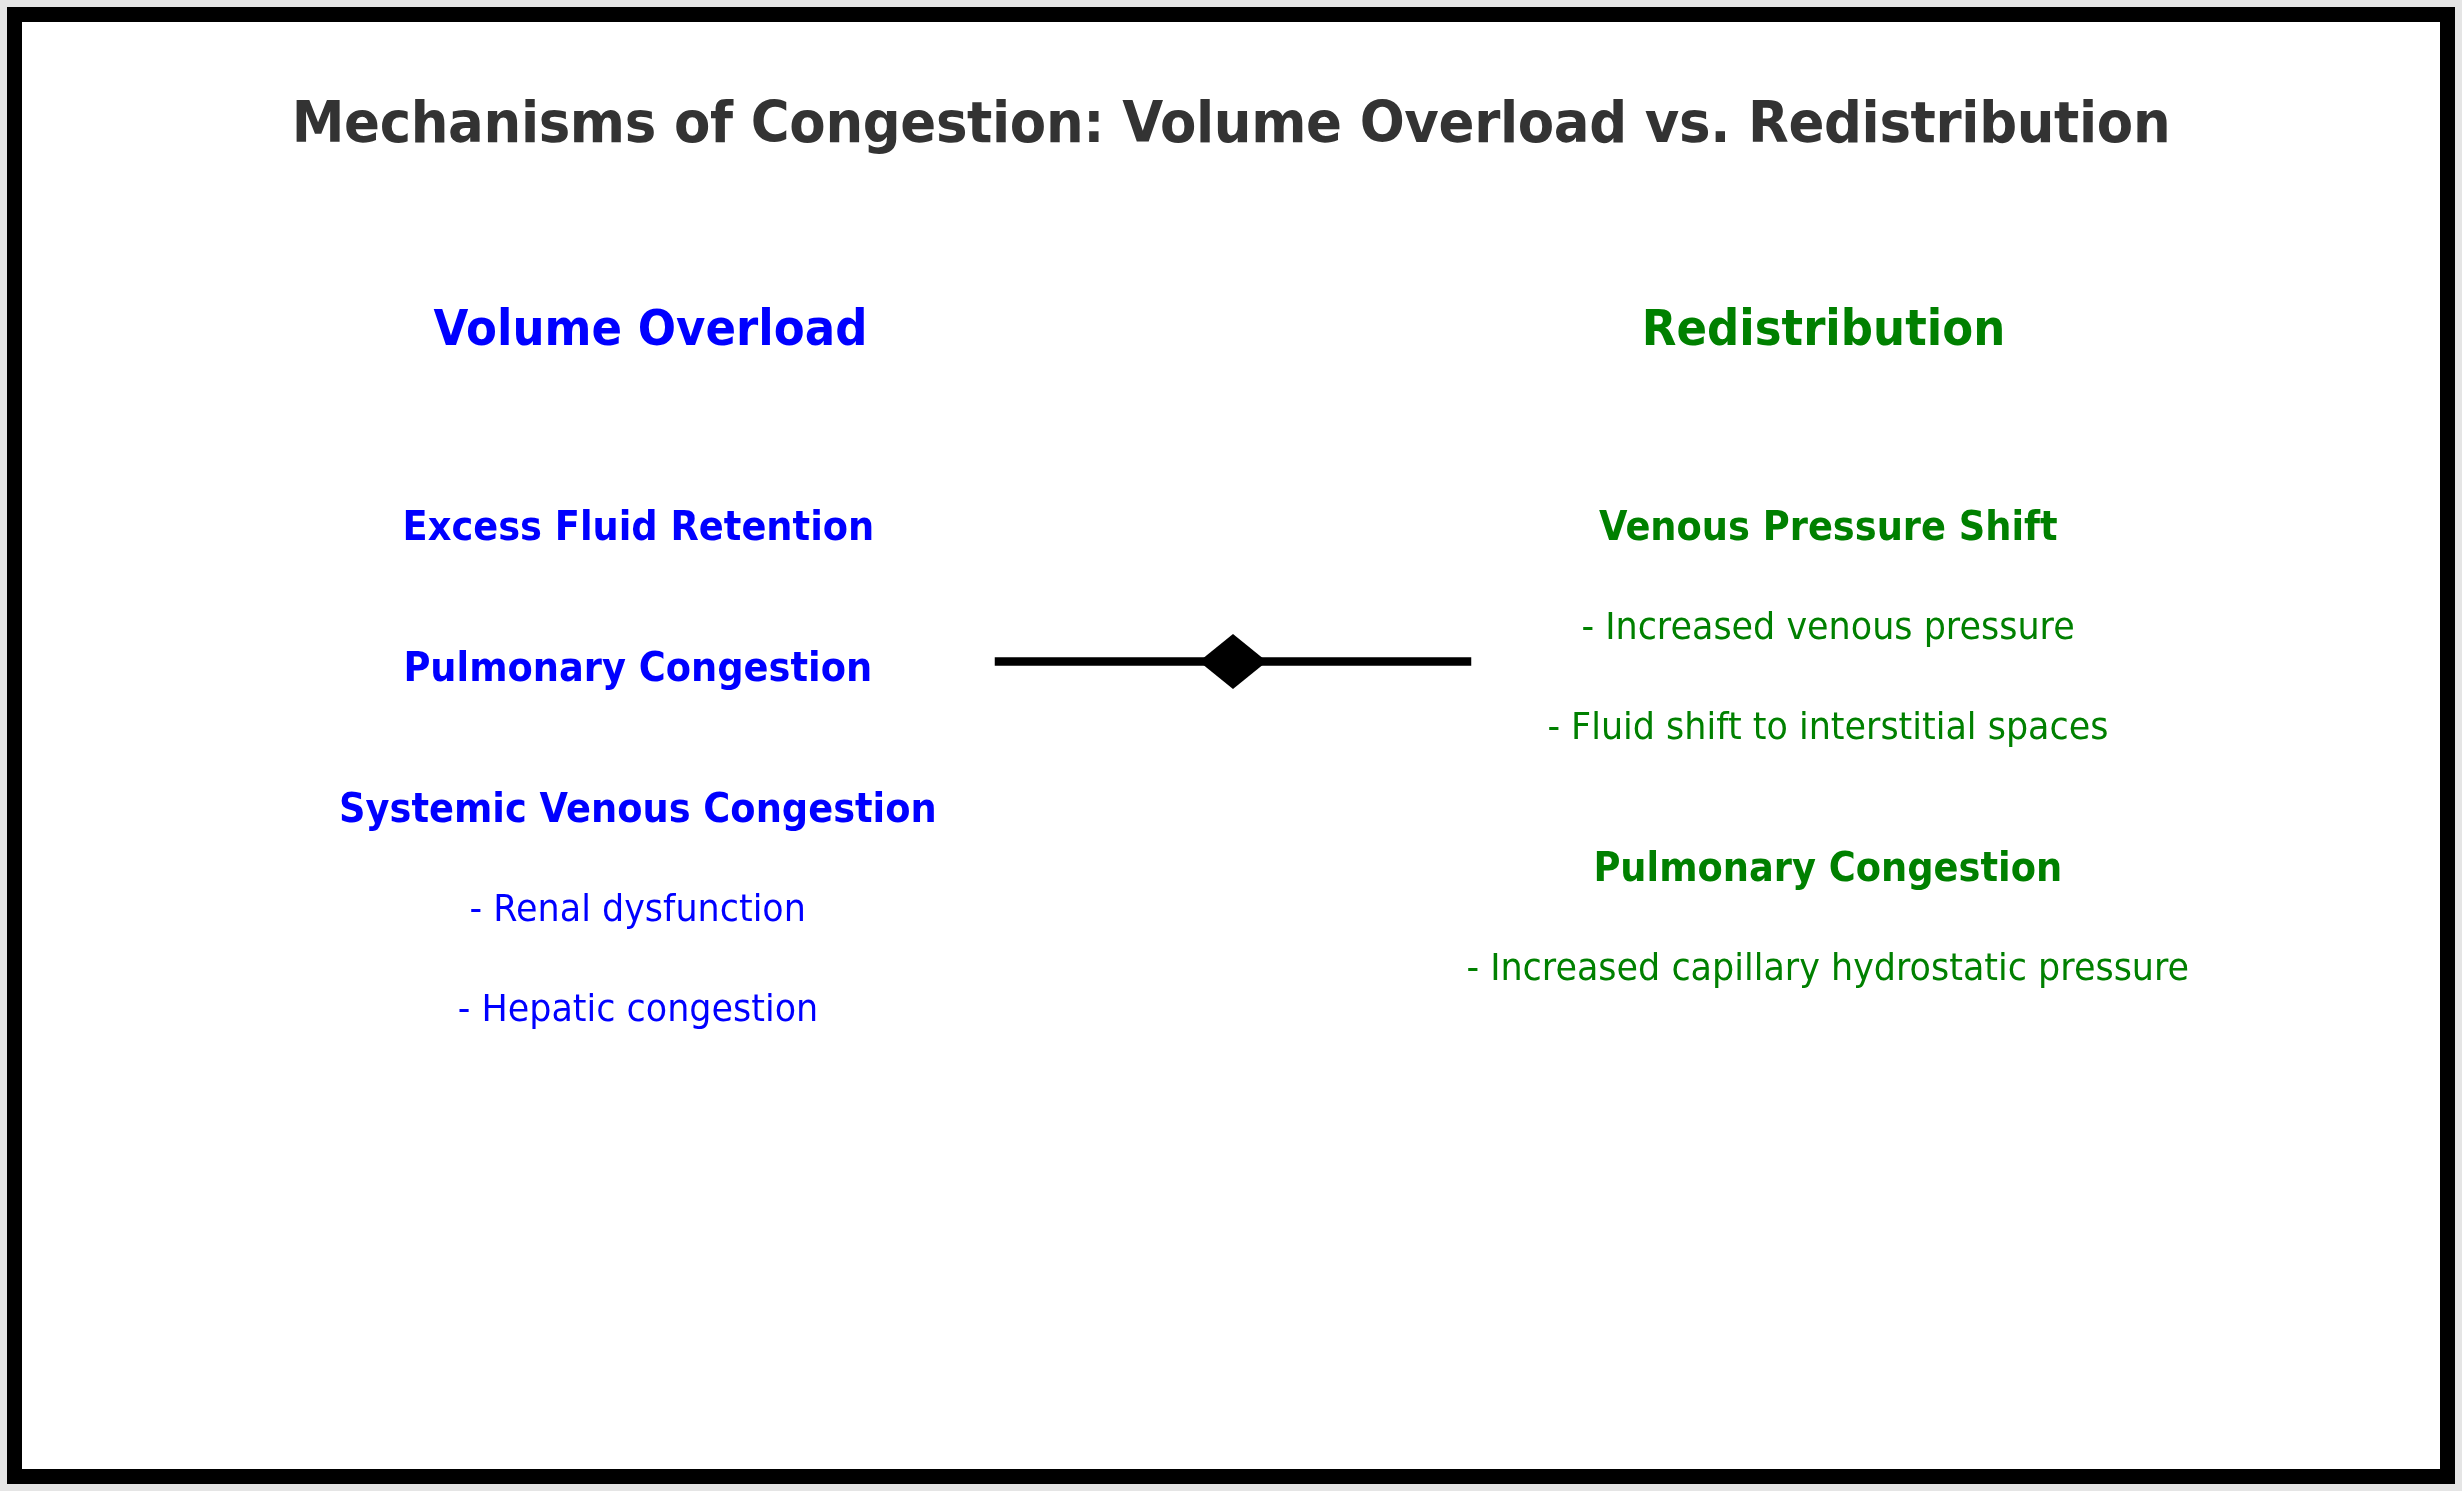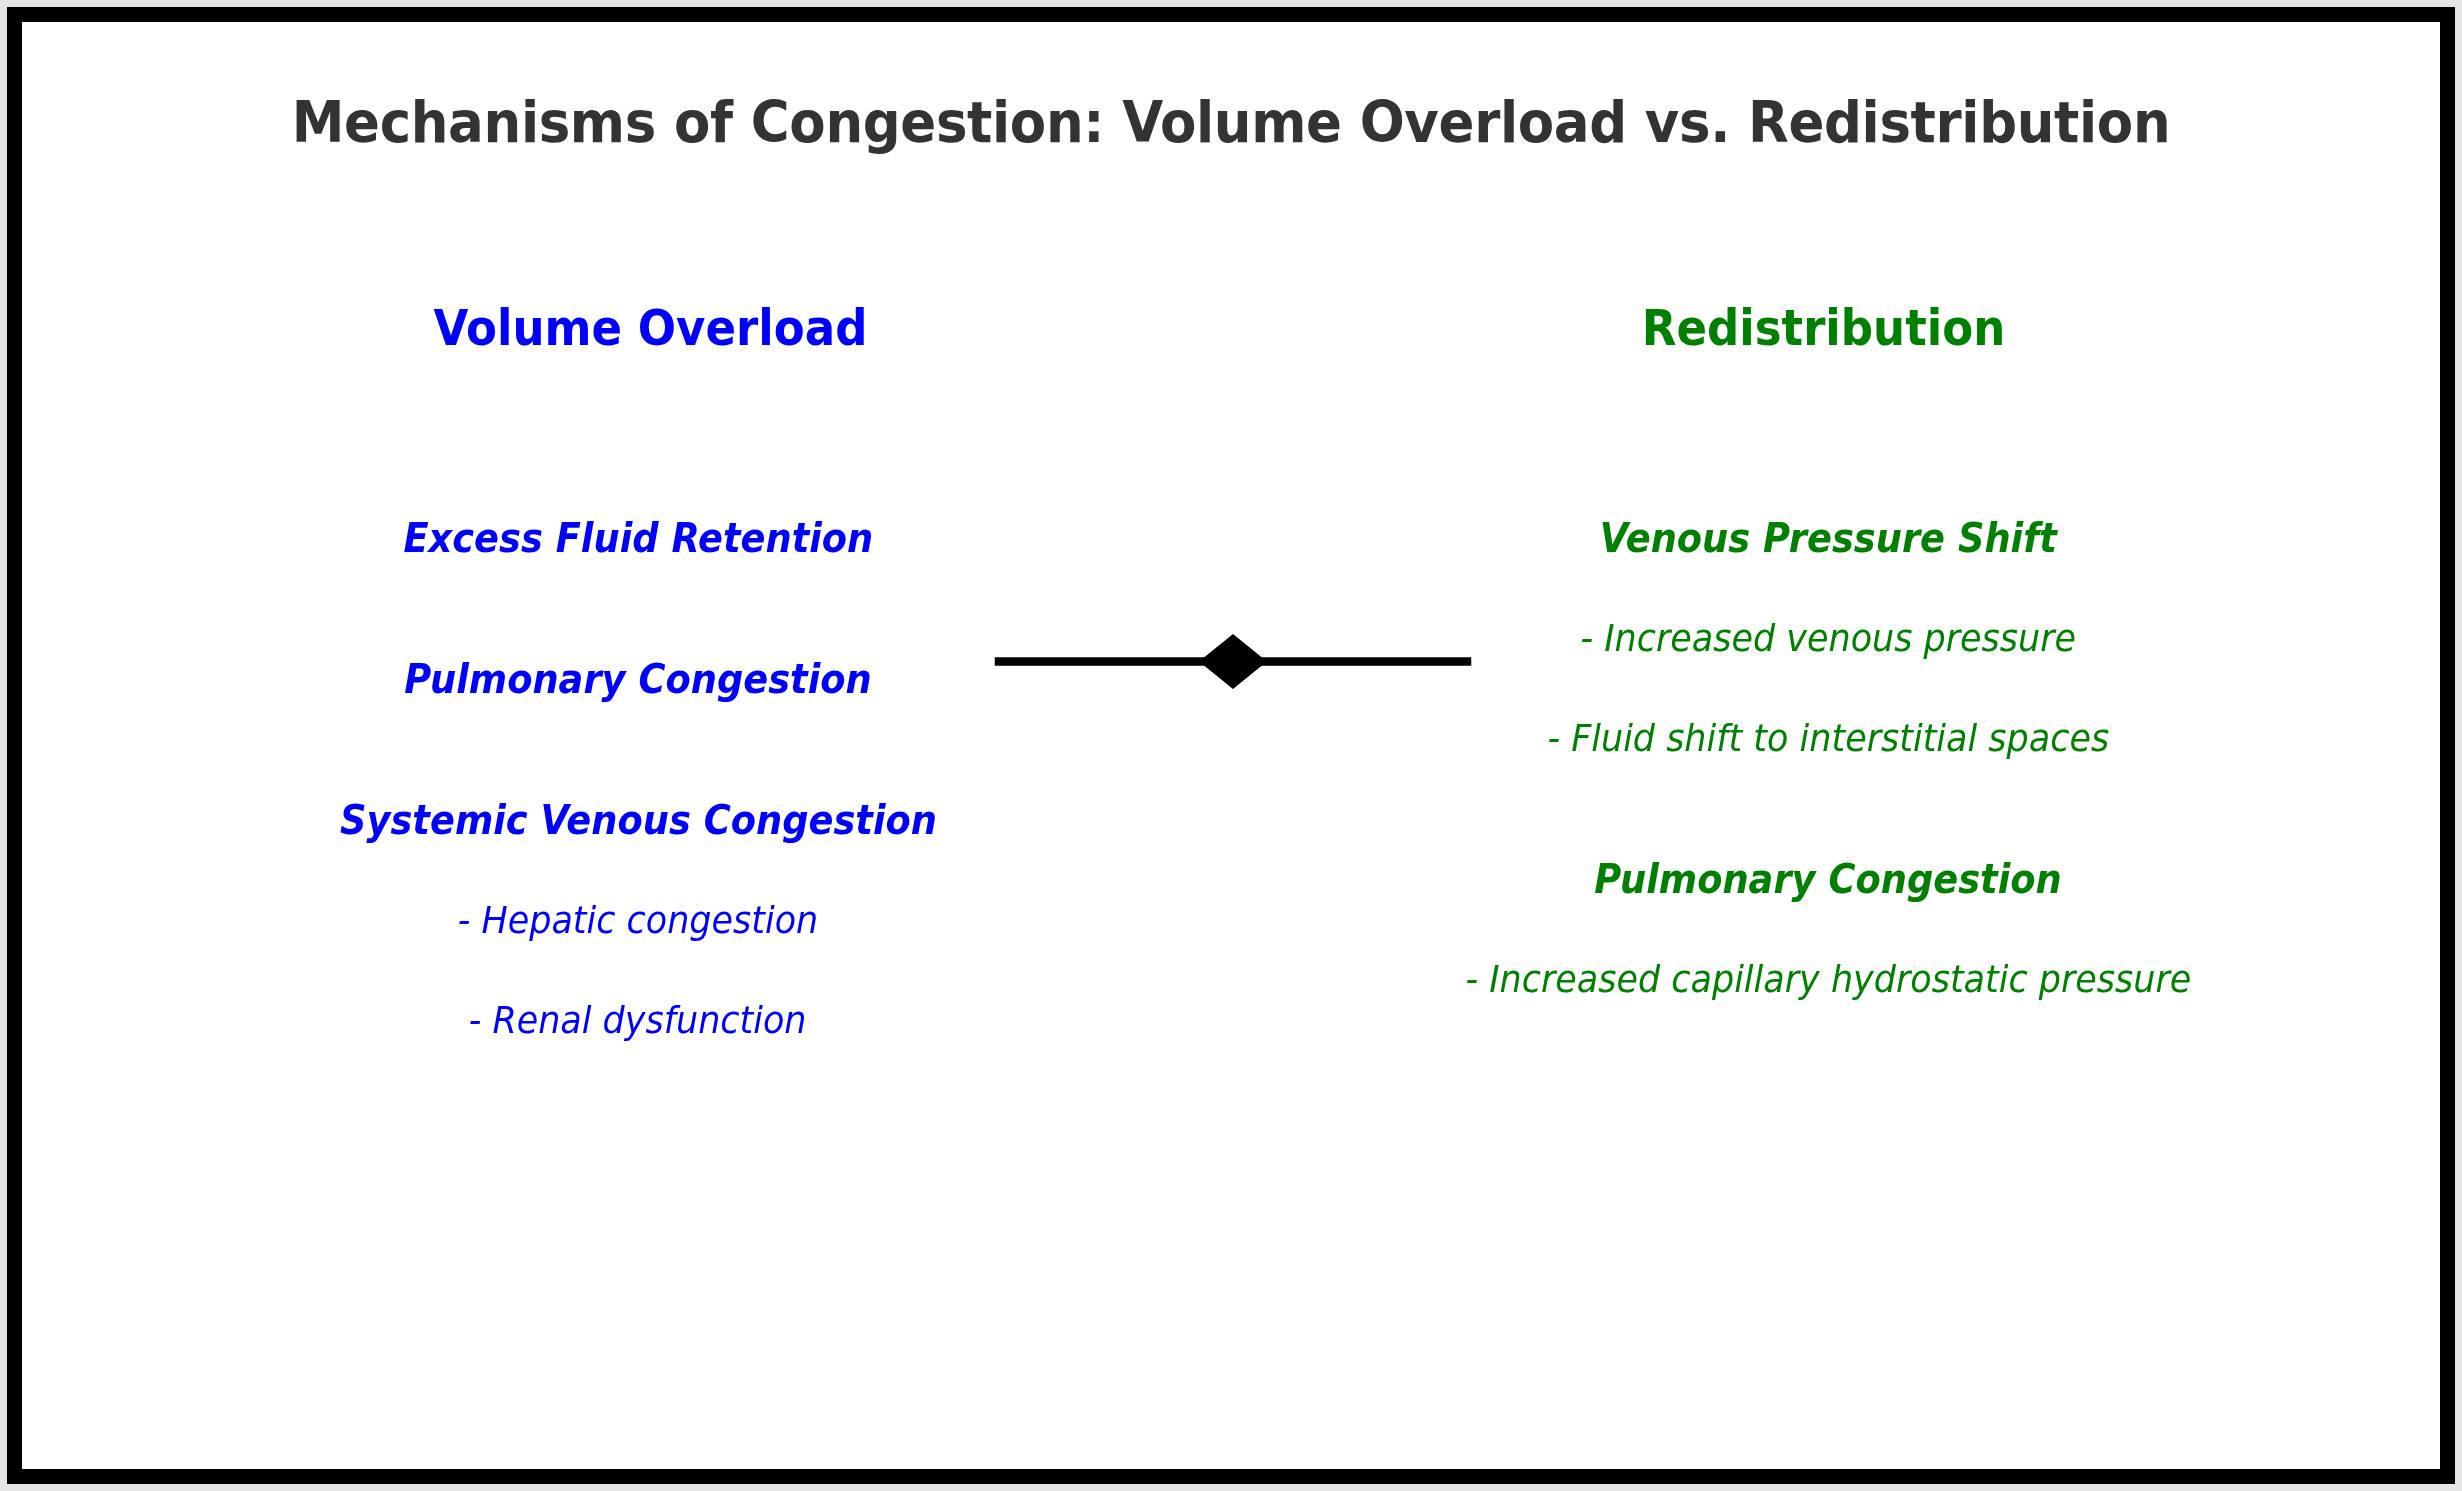--- a/index.html
+++ b/index.html
@@ -61,22 +61,21 @@
     transform: scaleX(0.92);
     white-space: nowrap;
   }
   #col-header-left  { left: 135px;  color: #0000ff; }
   #col-header-right { left: 1308px; color: #008000; }
 
   
   .column {
     position: absolute;
     width: 1150px;
-    top: 488px;
-    font-style: italic;
+    top: 476px;
   }
   #column-left  { left: 63px;  color: #0000ff; }
   #column-right { left: 1253px; color: #008000; }
 
   .section { width: 100%; text-align: center; }
 
   .section-title {
     font-size: 40px;
     font-weight: bold;
     line-height: 1.0;
@@ -135,24 +134,24 @@
         </div>
     </div>
 
     <div class="gap"></div>
 
     <div class="section">
       <div class="row">
           <div class="section-title">Systemic Venous Congestion</div>
         </div>
       <div class="row">
-          <div class="bullet">- Hepatic congestion</div>
+          <div class="bullet">- Renal dysfunction</div>
         </div>
       <div class="row">
-          <div class="bullet">- Renal dysfunction</div>
+          <div class="bullet">- Hepatic congestion</div>
         </div>
     </div>
 
   </div>
 
   <div class="column" id="column-right">
 
     <div class="section">
       <div class="row">
           <div class="section-title">Venous Pressure Shift</div>

